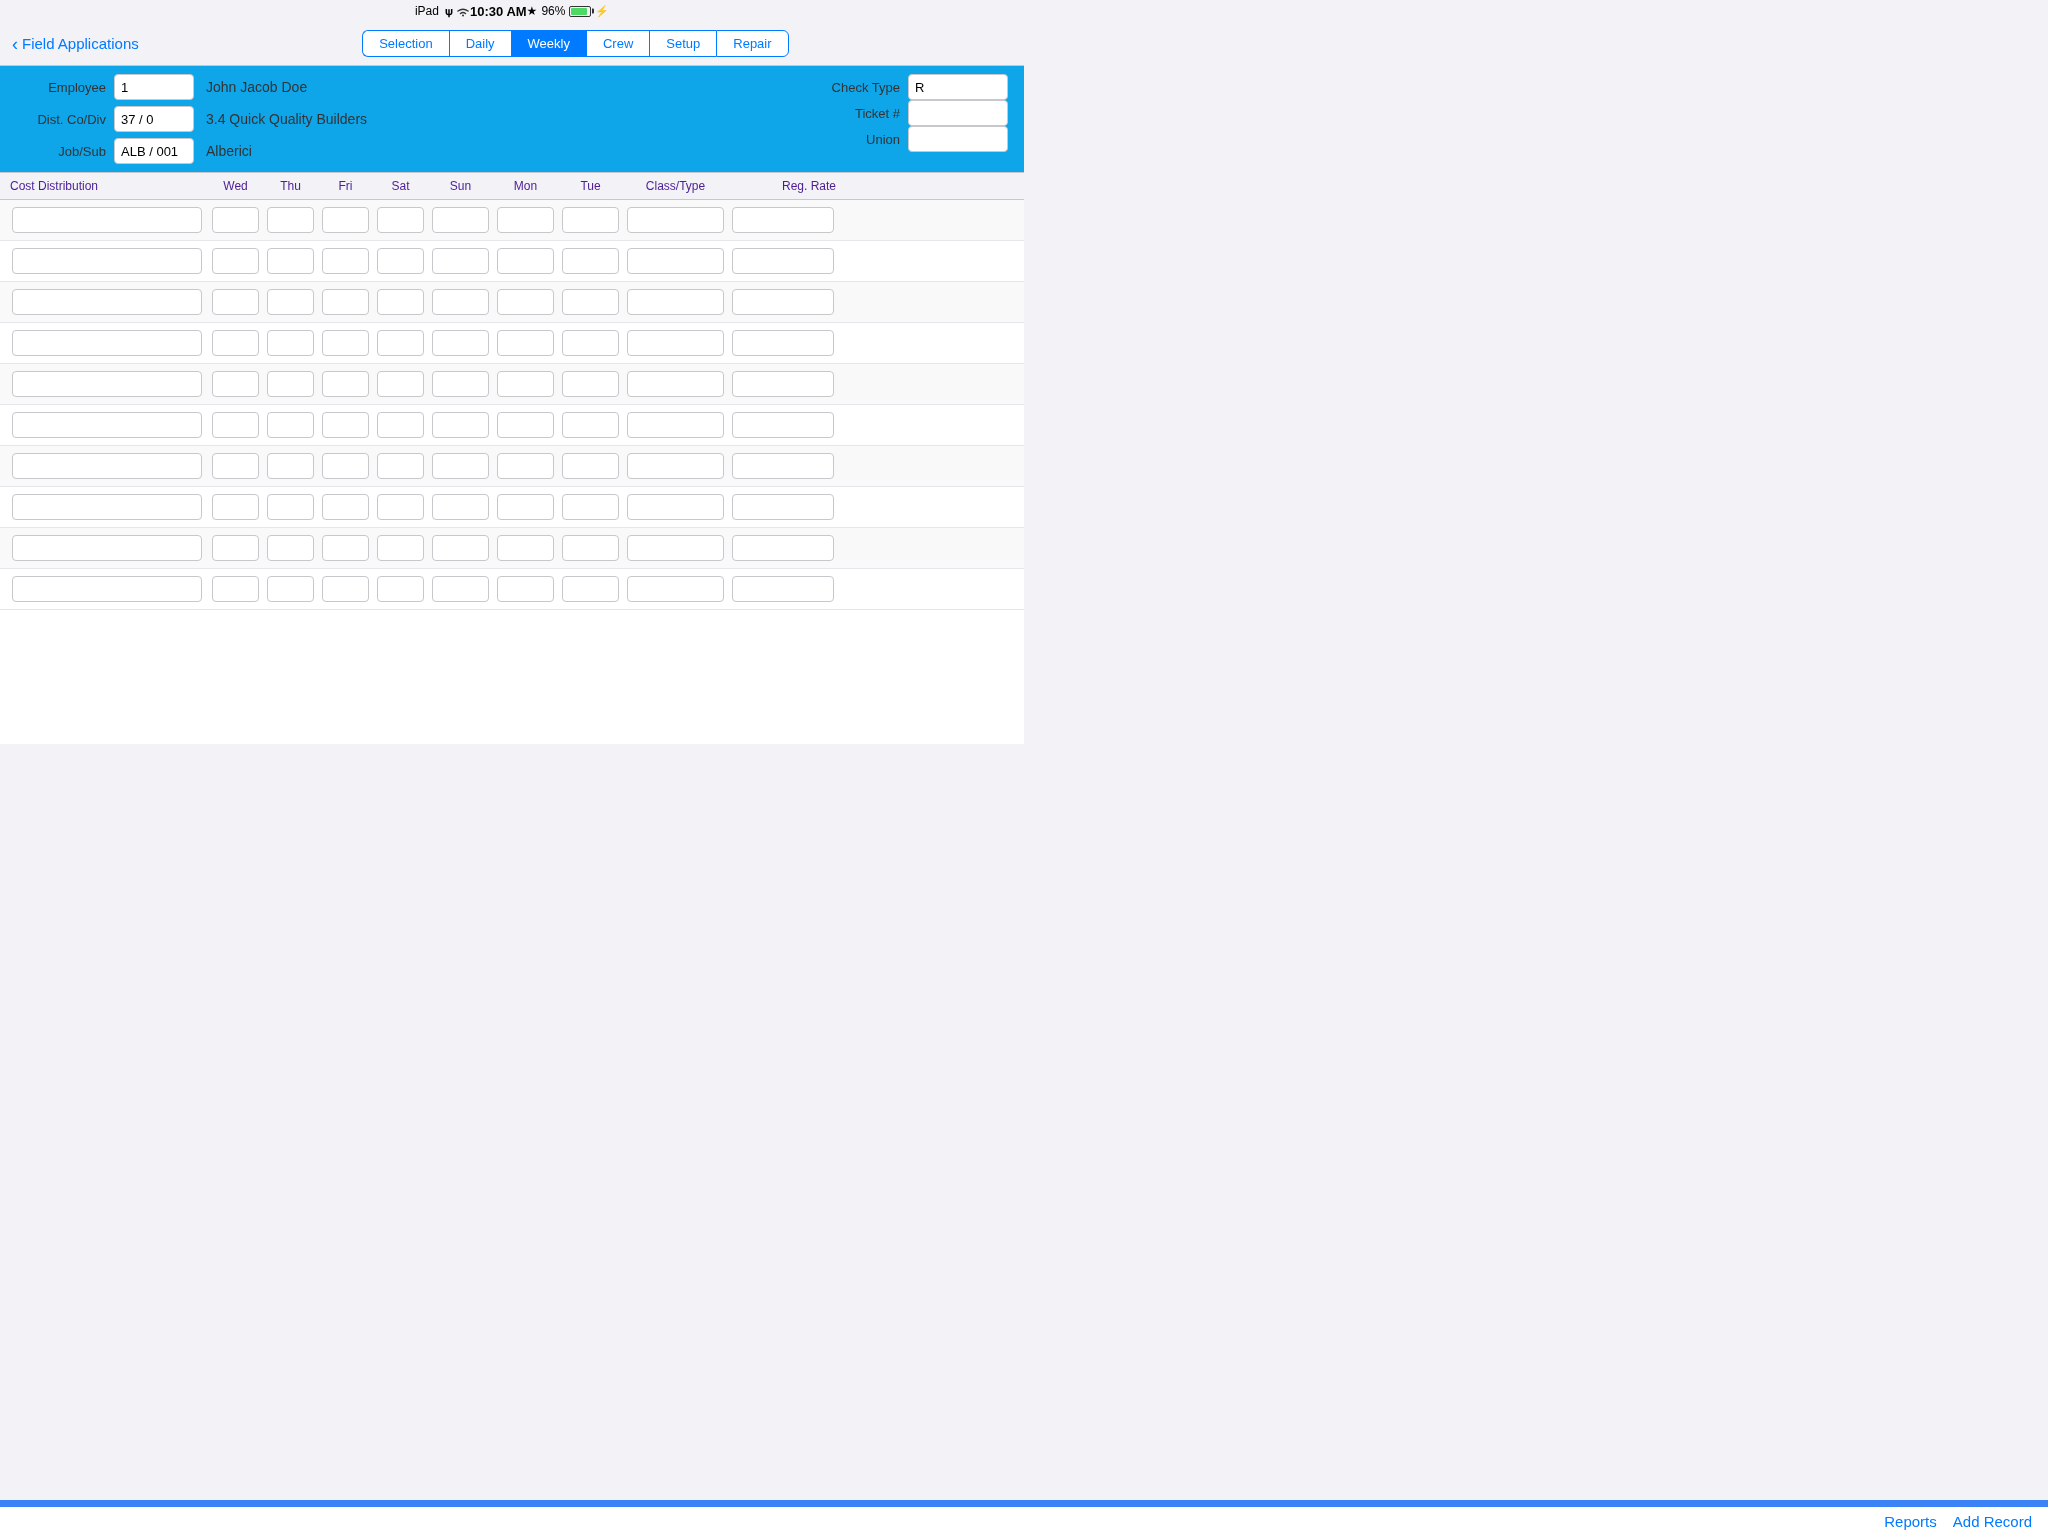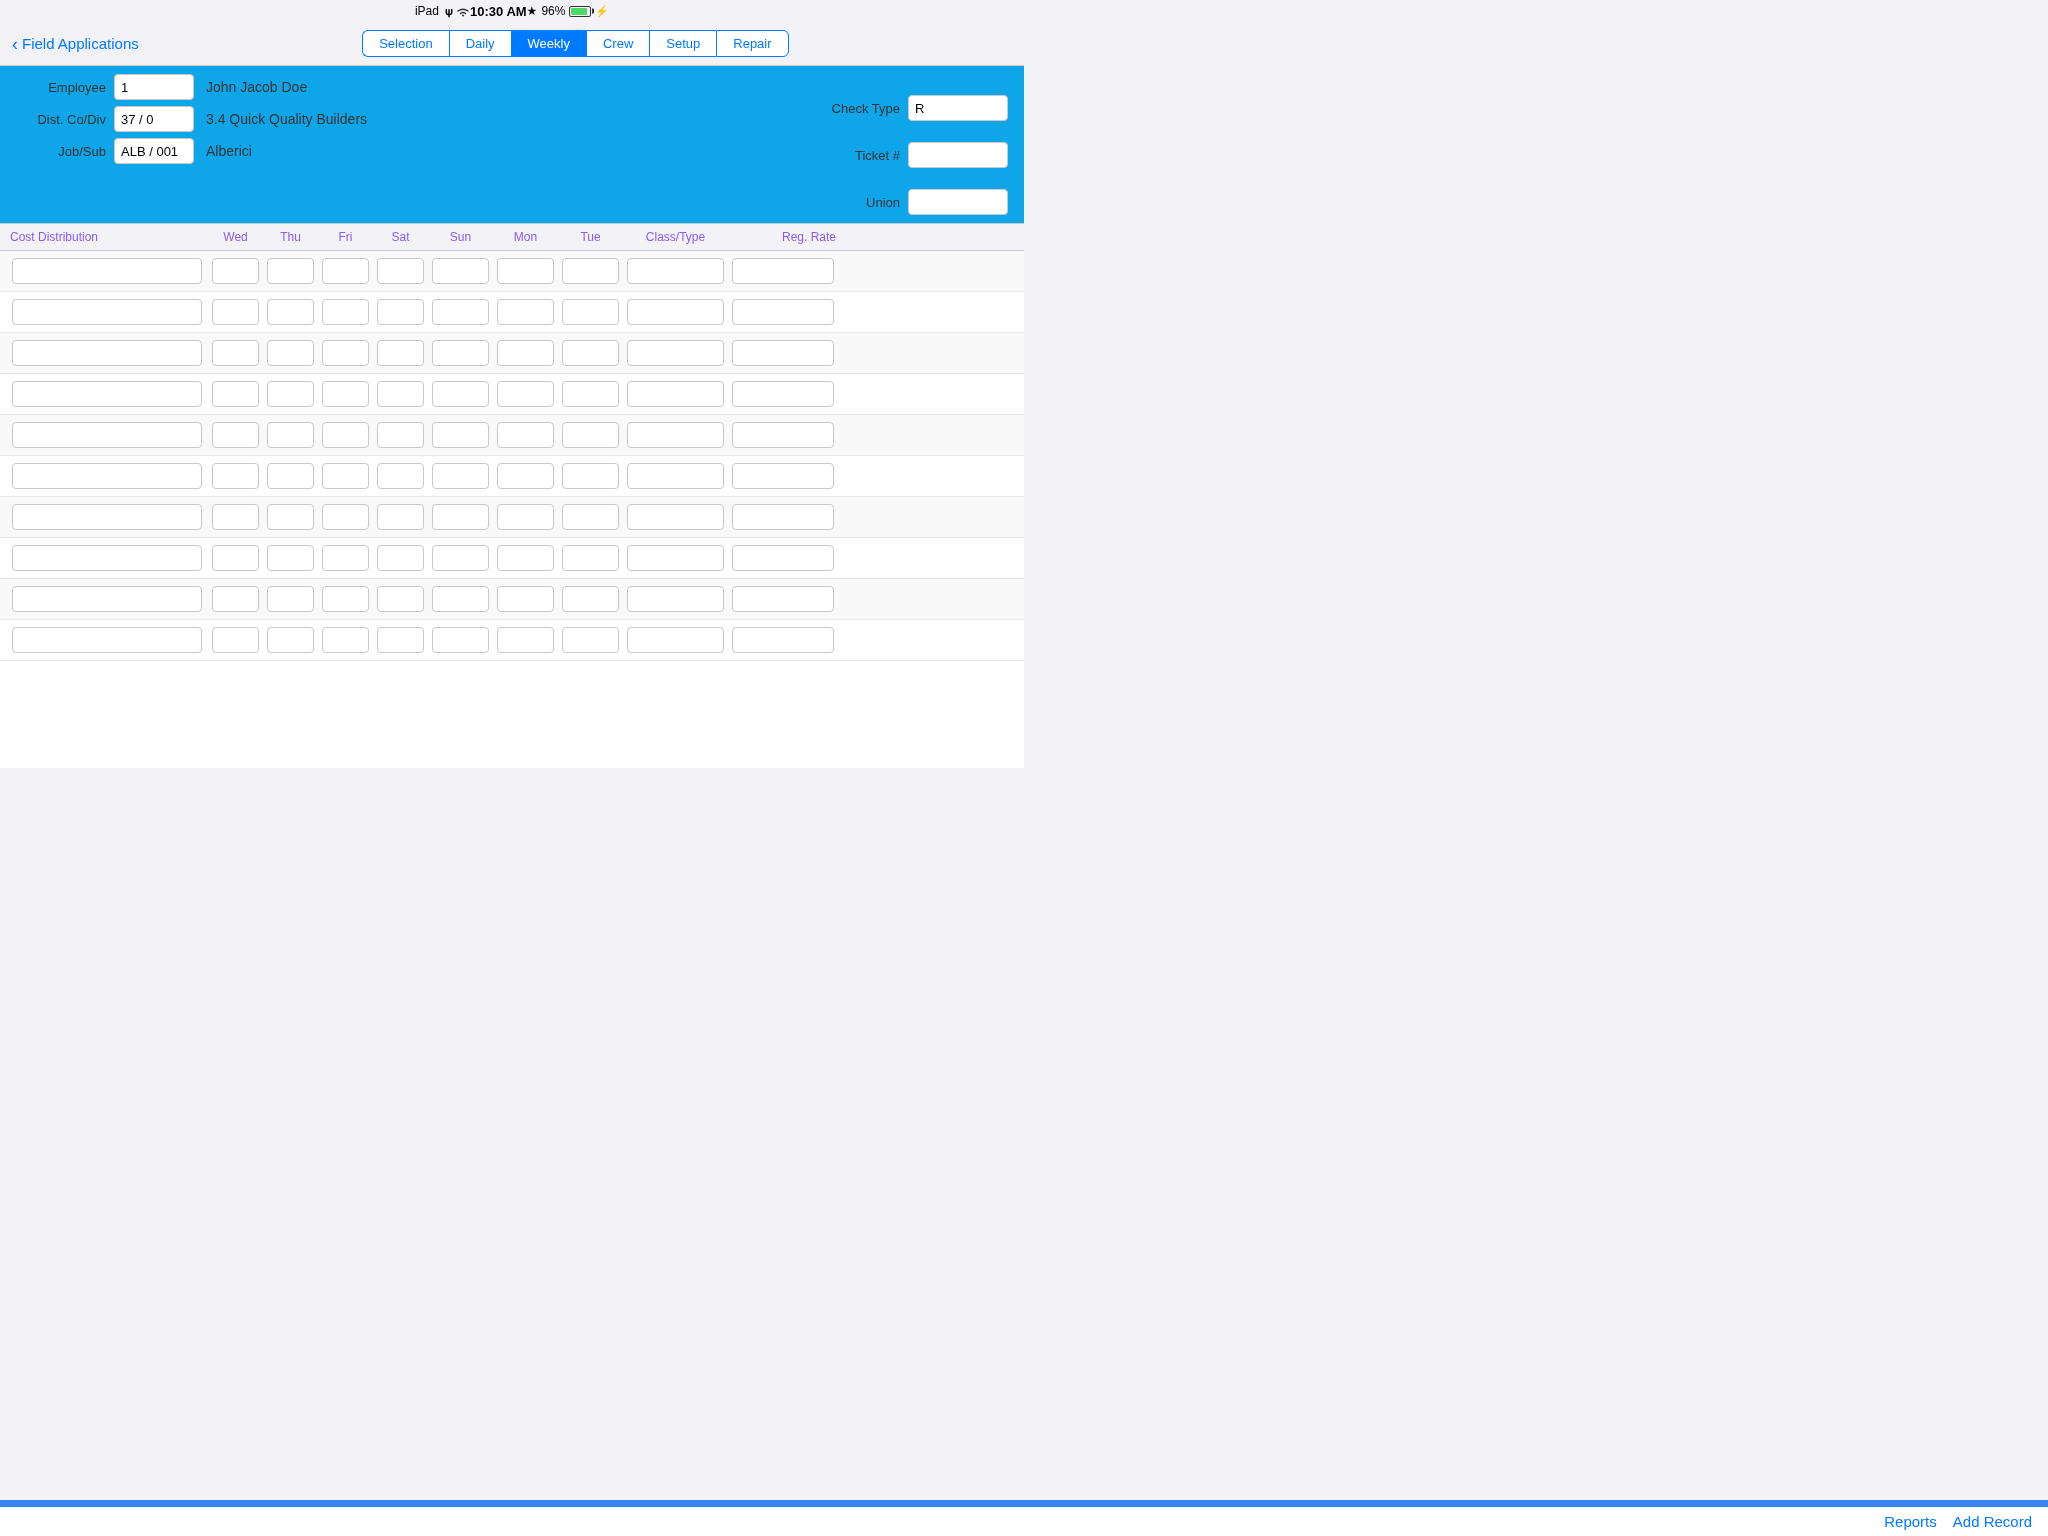--- a/index.html
+++ b/index.html
@@ -116,21 +116,20 @@
     .form-input-md { width: 100px; }
     .form-static {
       font-size: 14px;
       color: #333;
       margin-left: 4px;
     }
     .form-right-row {
       display: flex;
       align-items: center;
       gap: 8px;
-      margin-top: 21px;
     }
     .form-right-label {
       text-align: right;
       min-width: 70px;
       font-size: 13px;
       color: #333;
     }
 
     
     .grid-container {
@@ -143,21 +142,21 @@
       grid-template-columns: 200px 55px 55px 55px 55px 65px 65px 65px 105px 110px;
       gap: 0;
       padding: 6px 8px;
       background: #f2f2f7;
       border-bottom: 1px solid #c8c8cc;
       position: sticky;
       top: 0;
     }
     .grid-header-cell {
       font-size: 12px;
-      color: #8b5cf6;
+      color: #4c1d95;
       font-weight: 500;
       text-align: center;
       padding: 0 2px;
     }
     .grid-header-cell:first-child { text-align: left; }
     .grid-header-cell:last-child { text-align: right; }
 
     .grid-row {
       display: grid;
       grid-template-columns: 200px 55px 55px 55px 55px 65px 65px 65px 105px 110px;

